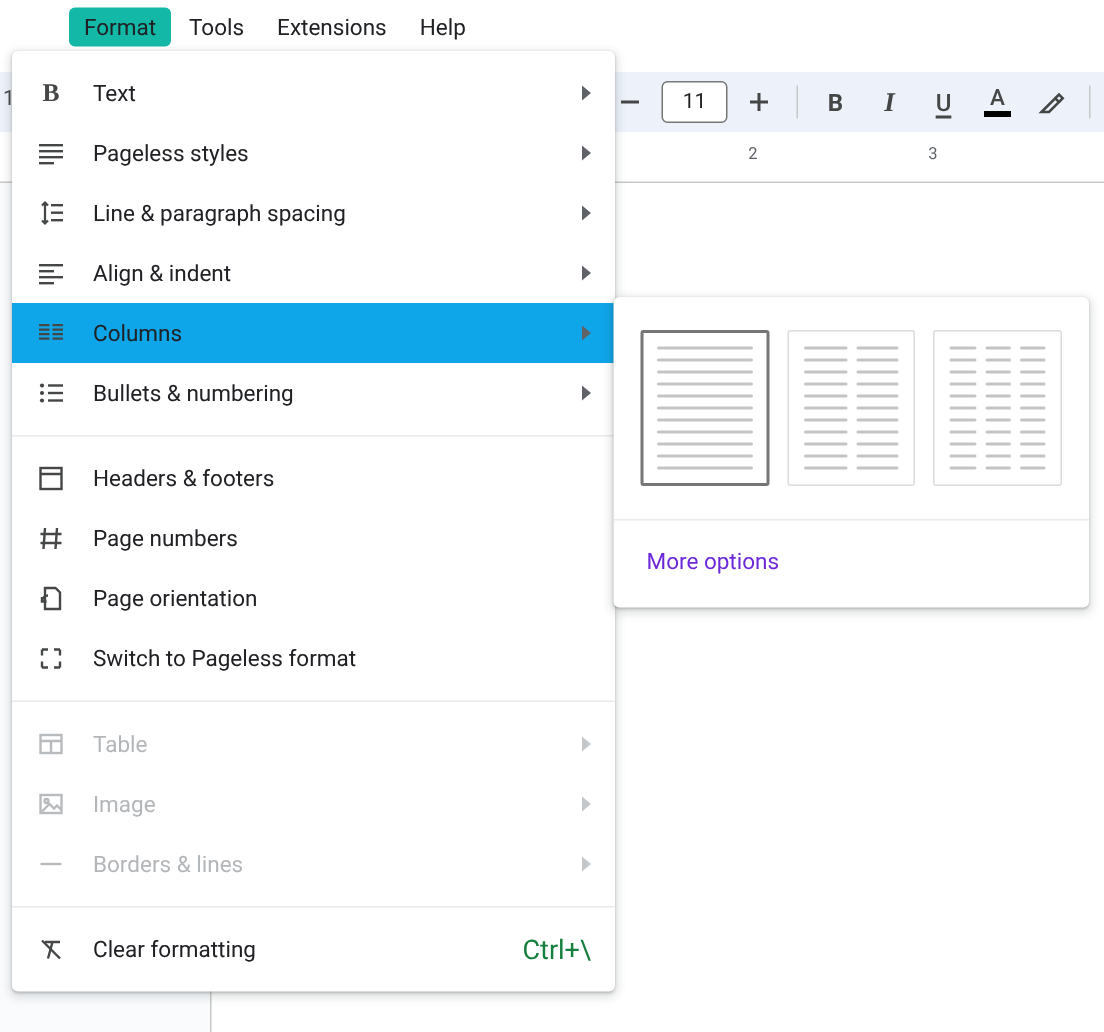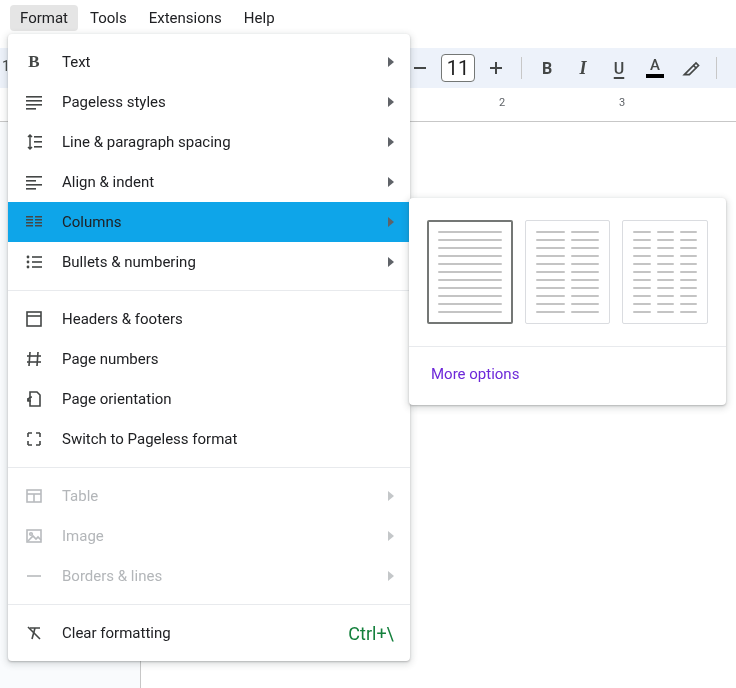--- a/index.html
+++ b/index.html
@@ -23,21 +23,22 @@
       height: 36px;
     }
     .menubar-item {
       padding: 4px 10px;
       border-radius: 4px;
       font-size: 15px;
       color: #202124;
       cursor: default;
     }
     .menubar-item.active {
-      background: #e5e5e5;
+      background: #14b8a6;
+      margin-left: 36px;
     }
 
     
     .toolbar {
       position: absolute;
       top: 48px;
       left: 0;
       right: 0;
       height: 40px;
       background: #edf2fa;
@@ -55,29 +56,29 @@
       justify-content: center;
       color: #444746;
     }
     .divider {
       width: 1px;
       height: 22px;
       background: #c7c7c7;
       margin: 0 4px;
     }
     .font-size-box {
-      width: 34px;
+      width: 44px;
       height: 28px;
       border: 1px solid #747775;
       border-radius: 4px;
       background: #fff;
       display: flex;
       align-items: center;
       justify-content: center;
-      font-size: 20px;
+      font-size: 14px;
       color: #1f1f1f;
     }
     .tb-bold { font-weight: 700; font-size: 16px; }
     .tb-italic { font-style: italic; font-family: serif; font-size: 18px; font-weight: 600; }
     .tb-underline {
       text-decoration: underline;
       font-size: 16px;
       font-weight: 500;
       text-decoration-thickness: 1.5px;
       text-underline-offset: 3px;

